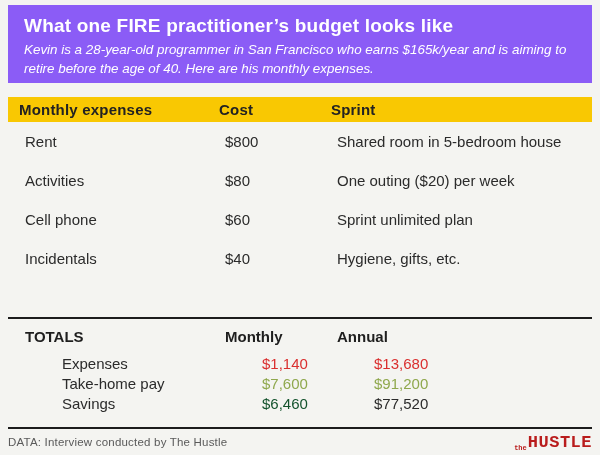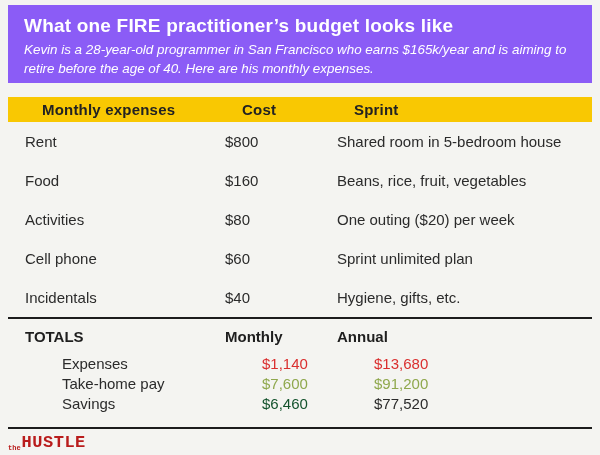--- a/index.html
+++ b/index.html
@@ -24,21 +24,21 @@
   .hero-sub {
     font-style:italic; font-size:13.4px; line-height:19px; margin-top:2px;
     font-weight:500;
   }
 
   .grid3 { display:grid; grid-template-columns:200px 112px 1fr; align-items:center; }
 
   
   .thead {
     position:absolute; top:97px; left:8px; right:8px; height:25px;
-    background:#f9c802; padding:0 34px;
+    background:#f9c802; padding:0 11px;
     font-weight:bold; font-size:15px; color:#222222; letter-spacing:0.2px;
   }
 
   
   .rows { position:absolute; top:122px; left:8px; right:8px; }
   .row { height:39px; padding:0 17px; font-size:15px; color:#2b2b2b; }
 
   .sep {
     position:absolute; left:8px; right:8px; border-top:2px solid #1c1c1c;
   }
@@ -77,25 +77,20 @@
     <div>Sprint</div>
   </div>
 
   <div class="rows">
     <div class="row grid3">
       <div>Rent</div>
       <div>$800</div>
       <div>Shared room in 5-bedroom house</div>
     </div>
     <div class="row grid3">
-      <div>Food</div>
-      <div>$160</div>
-      <div>Beans, rice, fruit, vegetables</div>
-    </div>
-    <div class="row grid3">
       <div>Activities</div>
       <div>$80</div>
       <div>One outing ($20) per week</div>
     </div>
     <div class="row grid3">
       <div>Cell phone</div>
       <div>$60</div>
       <div>Sprint unlimited plan</div>
     </div>
     <div class="row grid3">
@@ -126,19 +121,20 @@
     <div class="totals-row grid3">
       <div class="lbl">Savings</div>
       <div style="color: #14532d;">$6,460</div>
       <div style="color: rgb(43, 43, 43);">$77,520</div>
     </div>
   </div>
 
   <div class="sep sep-footer"></div>
 
   <div class="footer">
+    <div class="source">DATA: Interview conducted by The Hustle</div>
     <div class="logo">
       <span class="logo-the">the</span>
       <span class="logo-hustle">HUSTLE</span>
     </div>
   </div>
 
 </div>
 
 </body></html>

